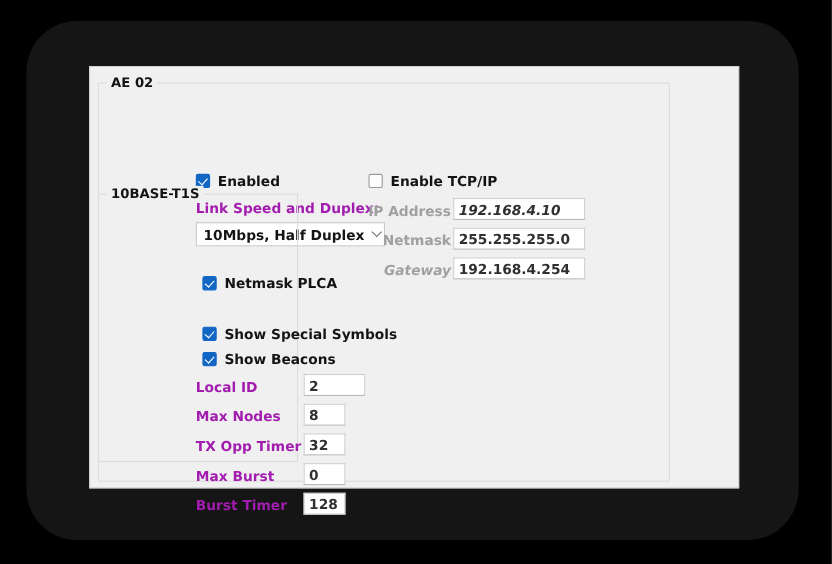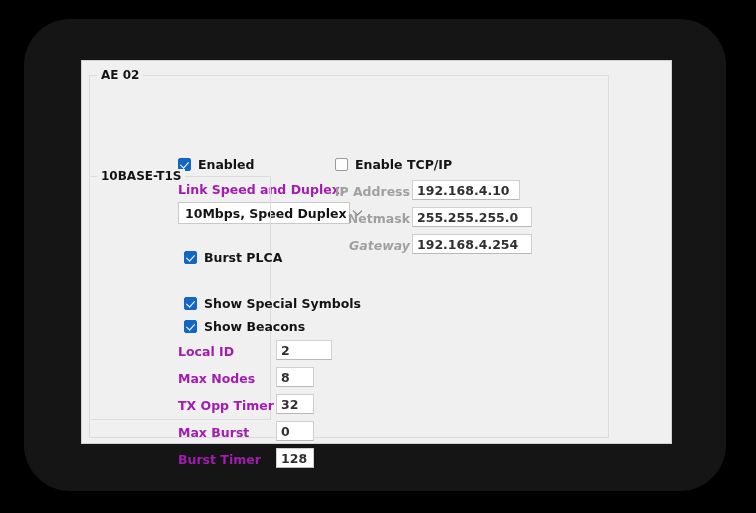--- a/index.html
+++ b/index.html
@@ -181,35 +181,35 @@
   </div>
 
   <div class="cbrow" style="left:96px; top:96px;">
     <span class="cbox on"></span>
     <span class="cblabel">Enabled</span>
   </div>
 
   <span class="flabel" style="left:96px; top:121px;">Link Speed and Duplex:</span>
 
   <div id="combo">
-    <span class="combo-text">10Mbps, Speed Duplex</span>
+    <span class="combo-text">10Mbps, Half Duplex</span>
     <span class="chev">
       <svg width="11" height="8" viewBox="0 0 11 8">
         <path d="M1 1.6 L5.5 6 L10 1.6" fill="none" stroke="#7a7a7a" stroke-width="1.1"></path>
       </svg>
     </span>
   </div>
 
   <div class="groupbox" id="gb-t1s">
     <span class="gb-title">10BASE-T1S</span>
   </div>
 
   <div class="cbrow" style="left:102px; top:189px;">
     <span class="cbox on"></span>
-    <span class="cblabel">Burst PLCA</span>
+    <span class="cblabel">Netmask PLCA</span>
   </div>
 
   <div class="cbrow" style="left:102px; top:235px;">
     <span class="cbox on"></span>
     <span class="cblabel">Show Special Symbols</span>
   </div>
 
   <div class="cbrow" style="left:102px; top:258px;">
     <span class="cbox on"></span>
     <span class="cblabel">Show Beacons</span>
@@ -229,21 +229,21 @@
 
   <span class="flabel" style="left:96px; top:391px;">Burst Timer</span>
   <input class="tinput" style="left: 194px; top: 387px; width: 38px; height: 20px;" value="128">
 
   <div class="cbrow" style="left:253px; top:96px;">
     <span class="cbox off"></span>
     <span class="cblabel">Enable TCP/IP</span>
   </div>
 
   <span class="flabel dim" style="left:250px; top:123px; width:78px; text-align:right;">IP Address</span>
-  <input class="tinput" style="left: 330px; top: 119px; width: 108px; height: 20px;" value="192.168.4.10">
+  <input class="tinput" style="left: 330px; top: 119px; width: 120px; height: 20px; font-style: italic;" value="192.168.4.10">
 
   <span class="flabel dim" style="left:250px; top:150px; width:78px; text-align:right;">Netmask</span>
   <input class="tinput" style="left: 330px; top: 146px; width: 120px; height: 20px;" value="255.255.255.0">
 
   <span class="flabel dim" style="left:250px; top:177px; width:78px; text-align:right;font-style:italic;">Gateway</span>
   <input class="tinput" style="left: 330px; top: 173px; width: 120px; height: 20px;" value="192.168.4.254">
 
 </div>
 
 </body></html>

